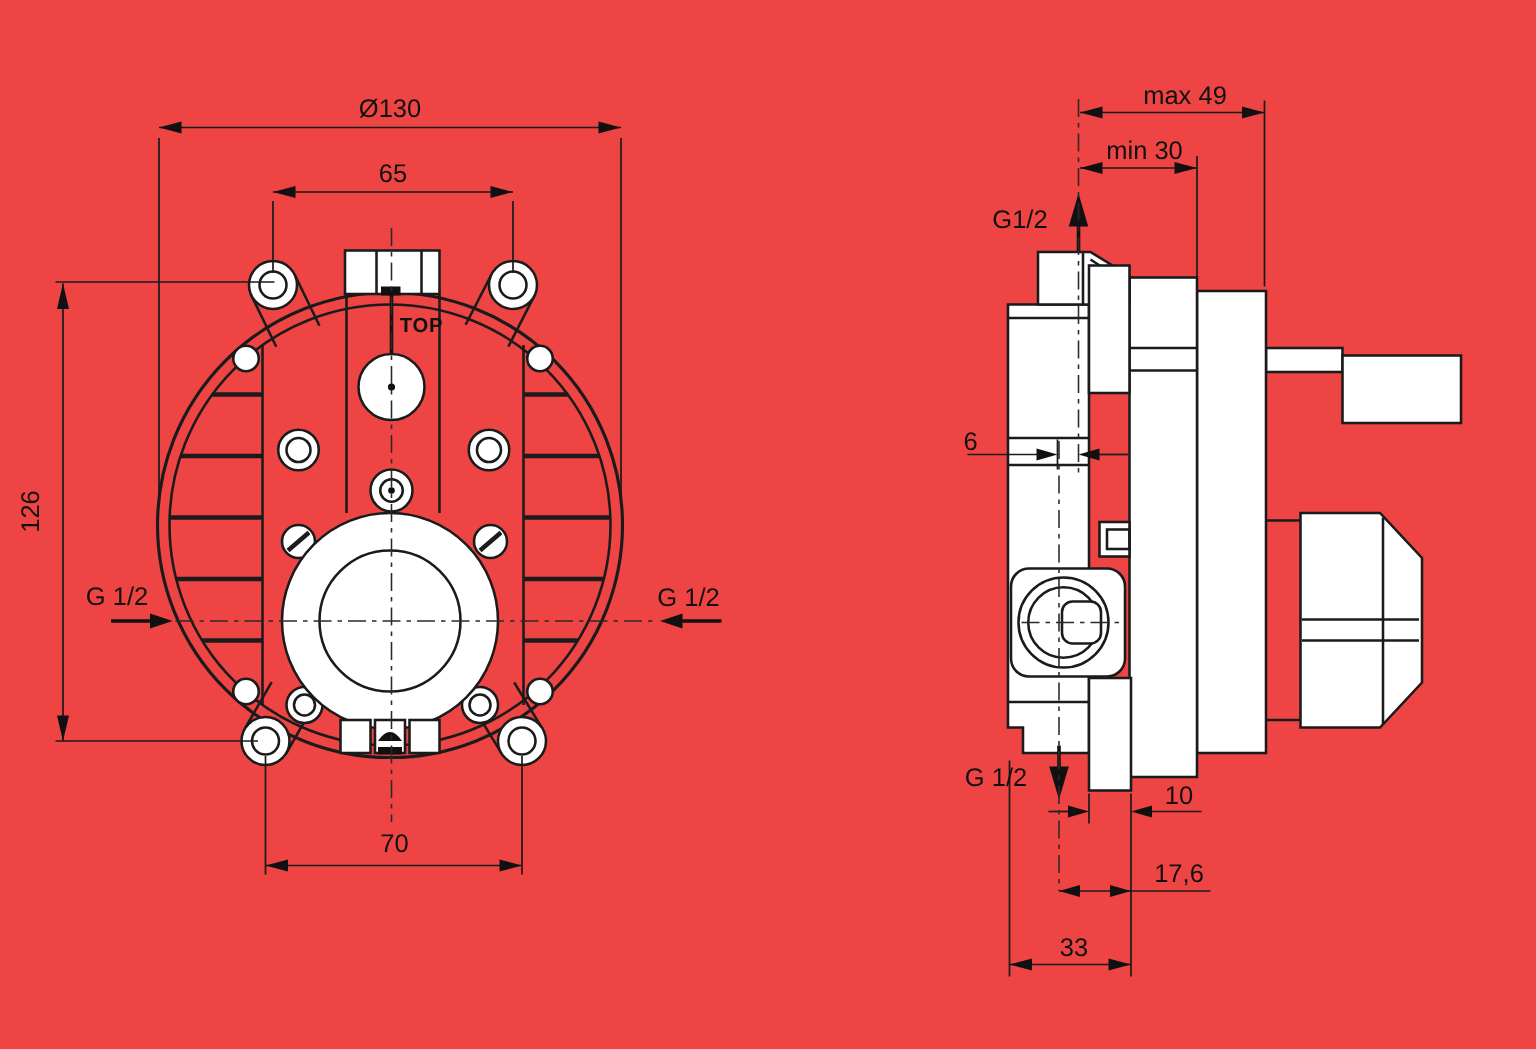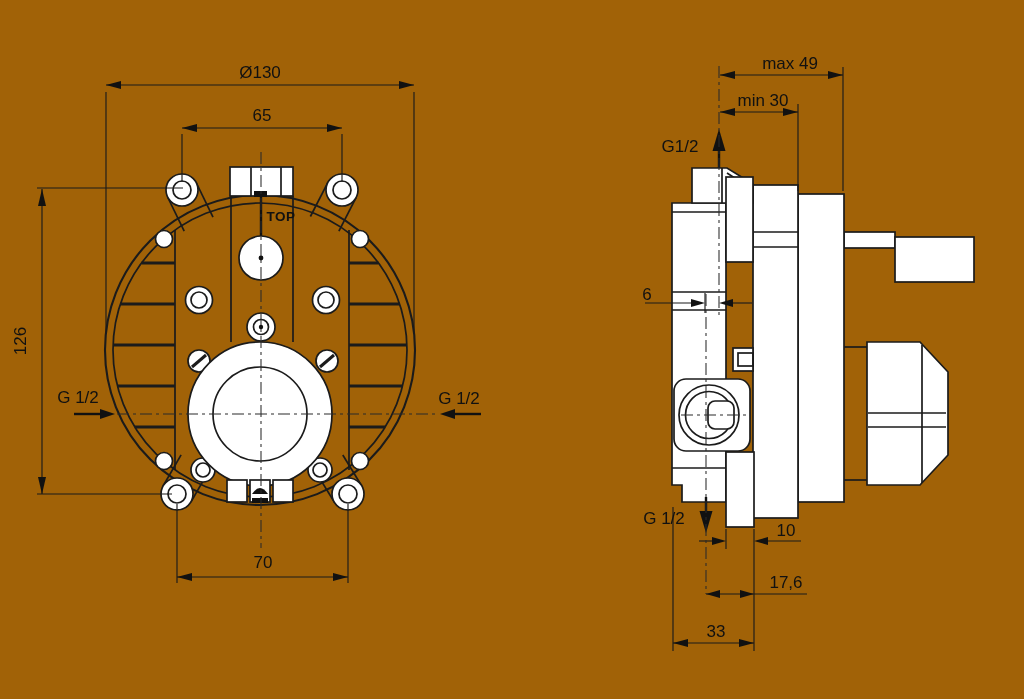--- a/index.html
+++ b/index.html
@@ -1,16 +1,16 @@
 <!DOCTYPE html>
 <html><head>
 <meta charset="utf-8">
 <style>
   html,body{margin:0;padding:0;background:#fff;}
-  .sheet{position:relative;width:1024px;height:699px;background:#a16207;overflow:hidden;
+  .sheet{position:relative;width:1024px;height:699px;background:#ef4444;overflow:hidden;
          font-family:"Liberation Sans", sans-serif;}
   svg{position:absolute;left:0;top:0;}
   .ol   {fill:none;stroke:#1b1b1b;stroke-width:1.7;}
   .olb  {fill:none;stroke:#1b1b1b;stroke-width:2.1;}
   .olf  {fill:#ffffff;stroke:#1b1b1b;stroke-width:1.7;}
   .rib  {fill:none;stroke:#1b1b1b;stroke-width:3;}
   .dim  {fill:none;stroke:#1b1b1b;stroke-width:1.15;}
   .cl   {fill:none;stroke:#2a2a2a;stroke-width:1.05;stroke-dasharray:12 4 3 4;}
   .arr  {fill:#111;stroke:none;}
   .shaft{fill:none;stroke:#111;stroke-width:2.4;}

